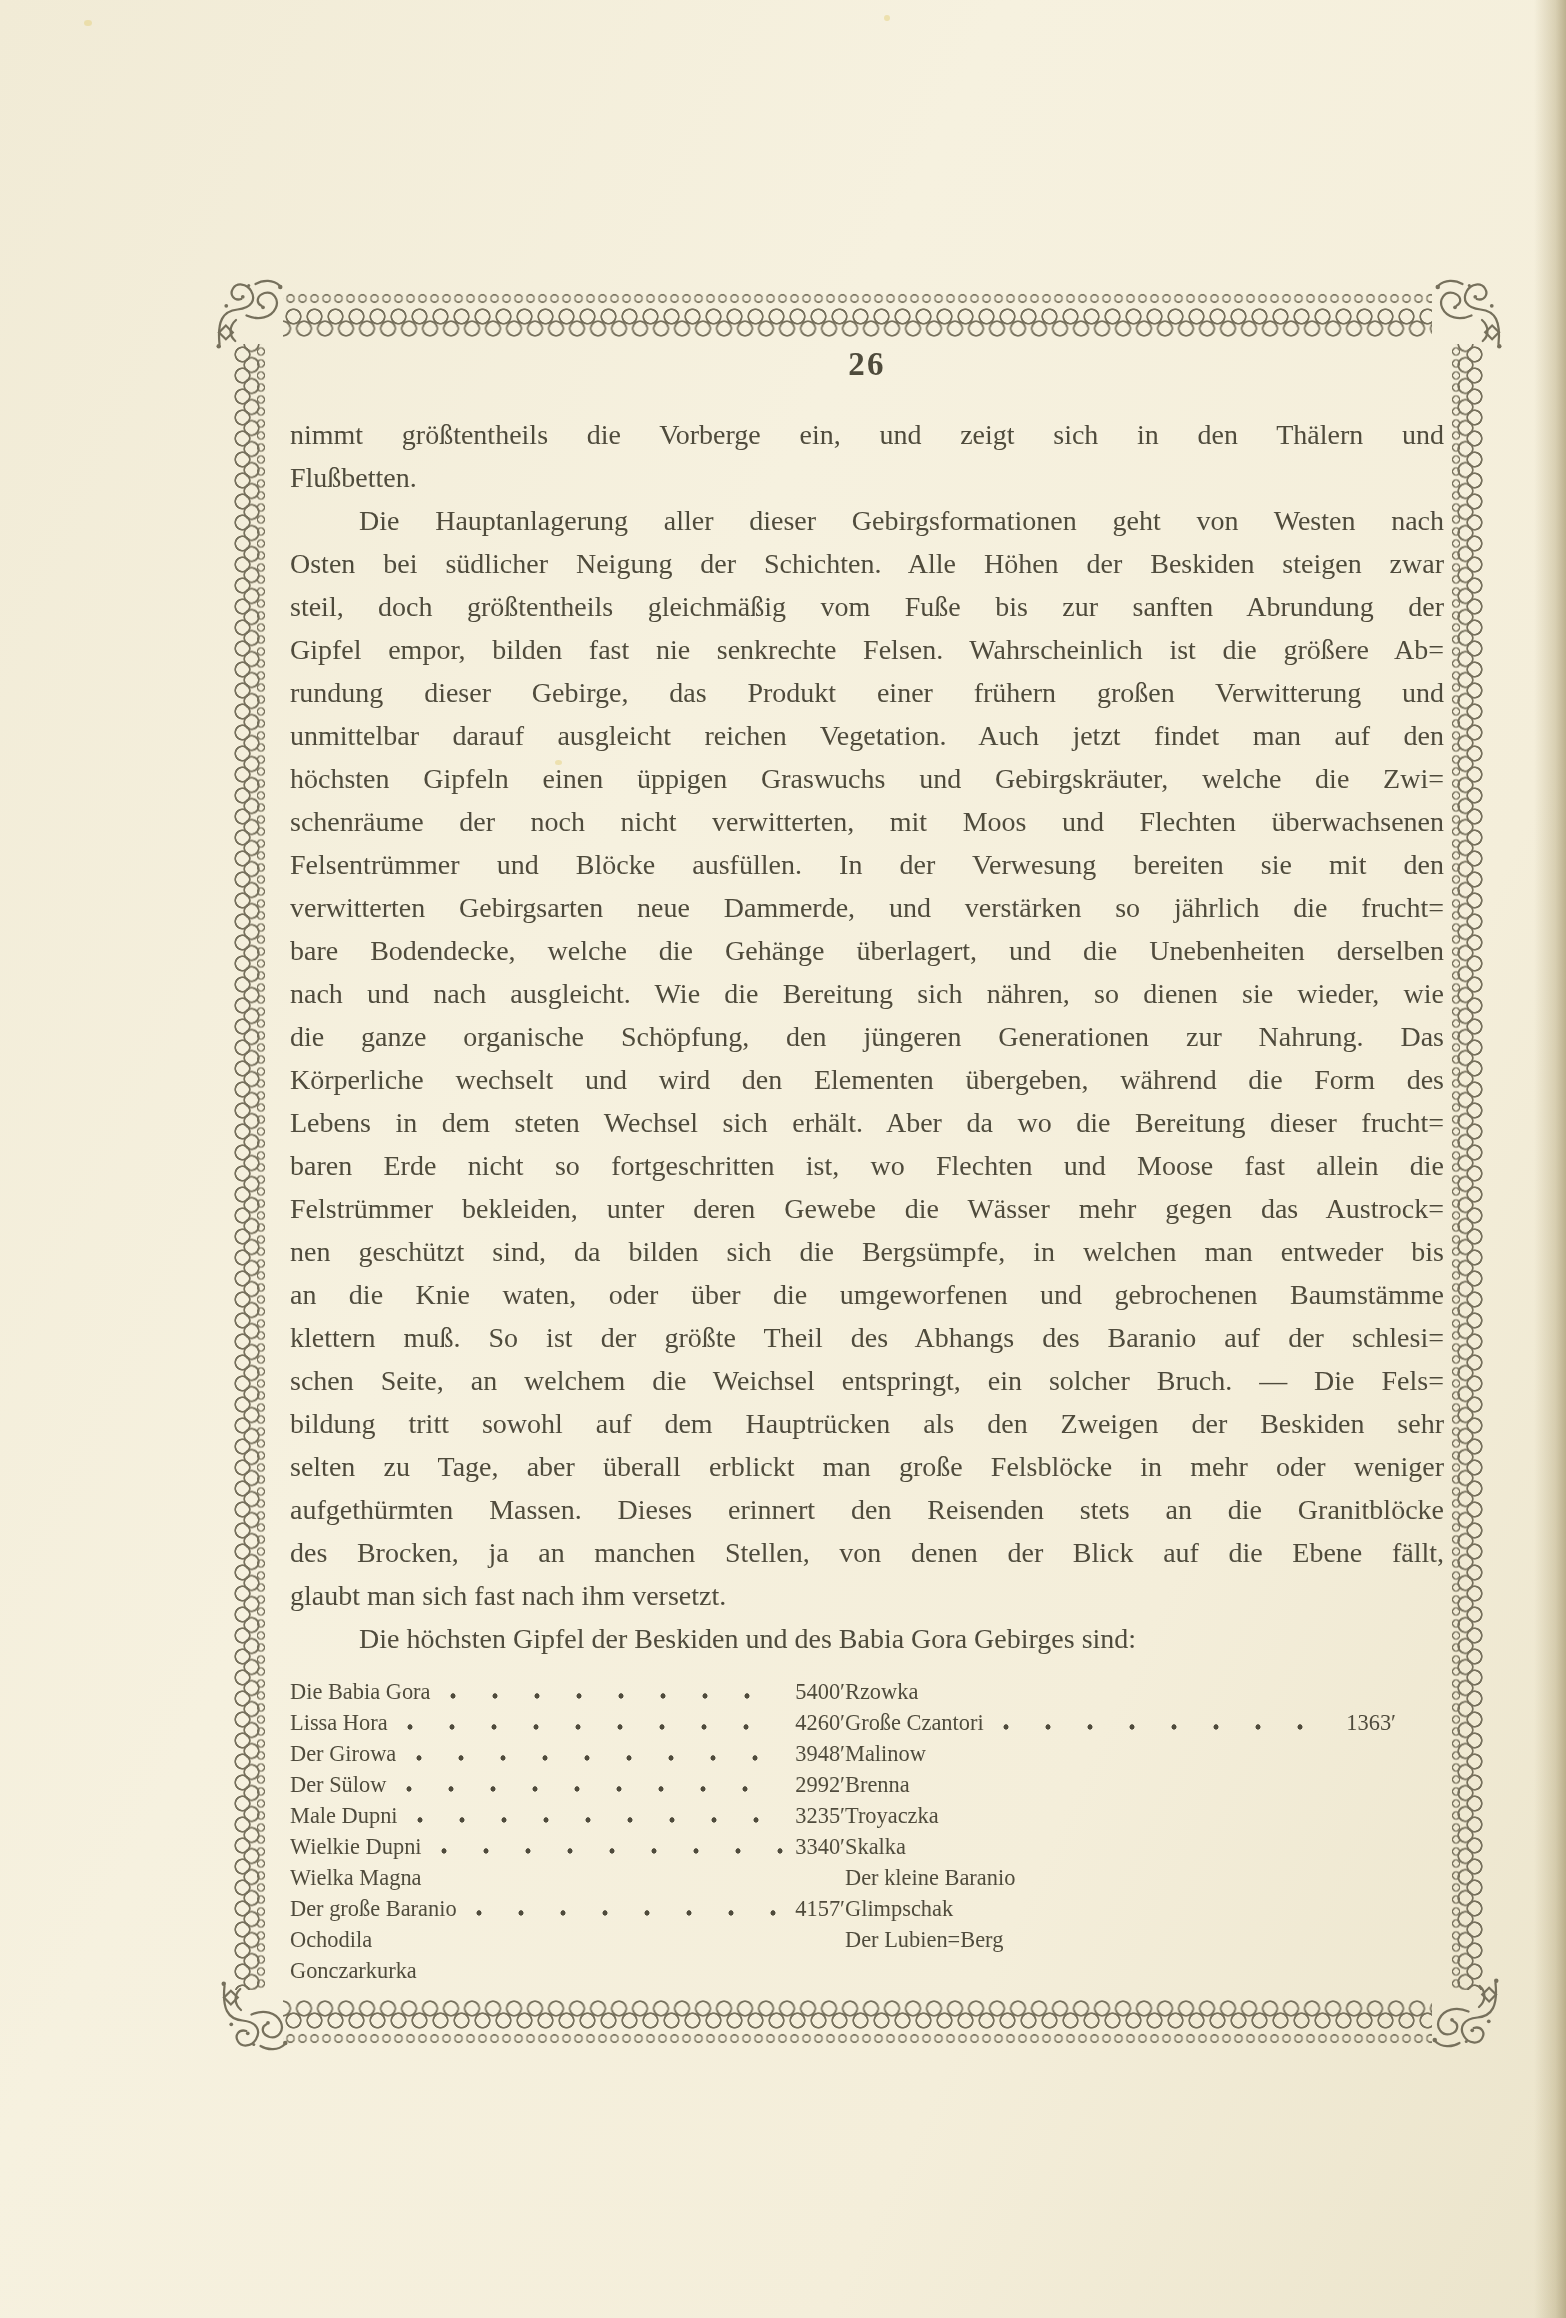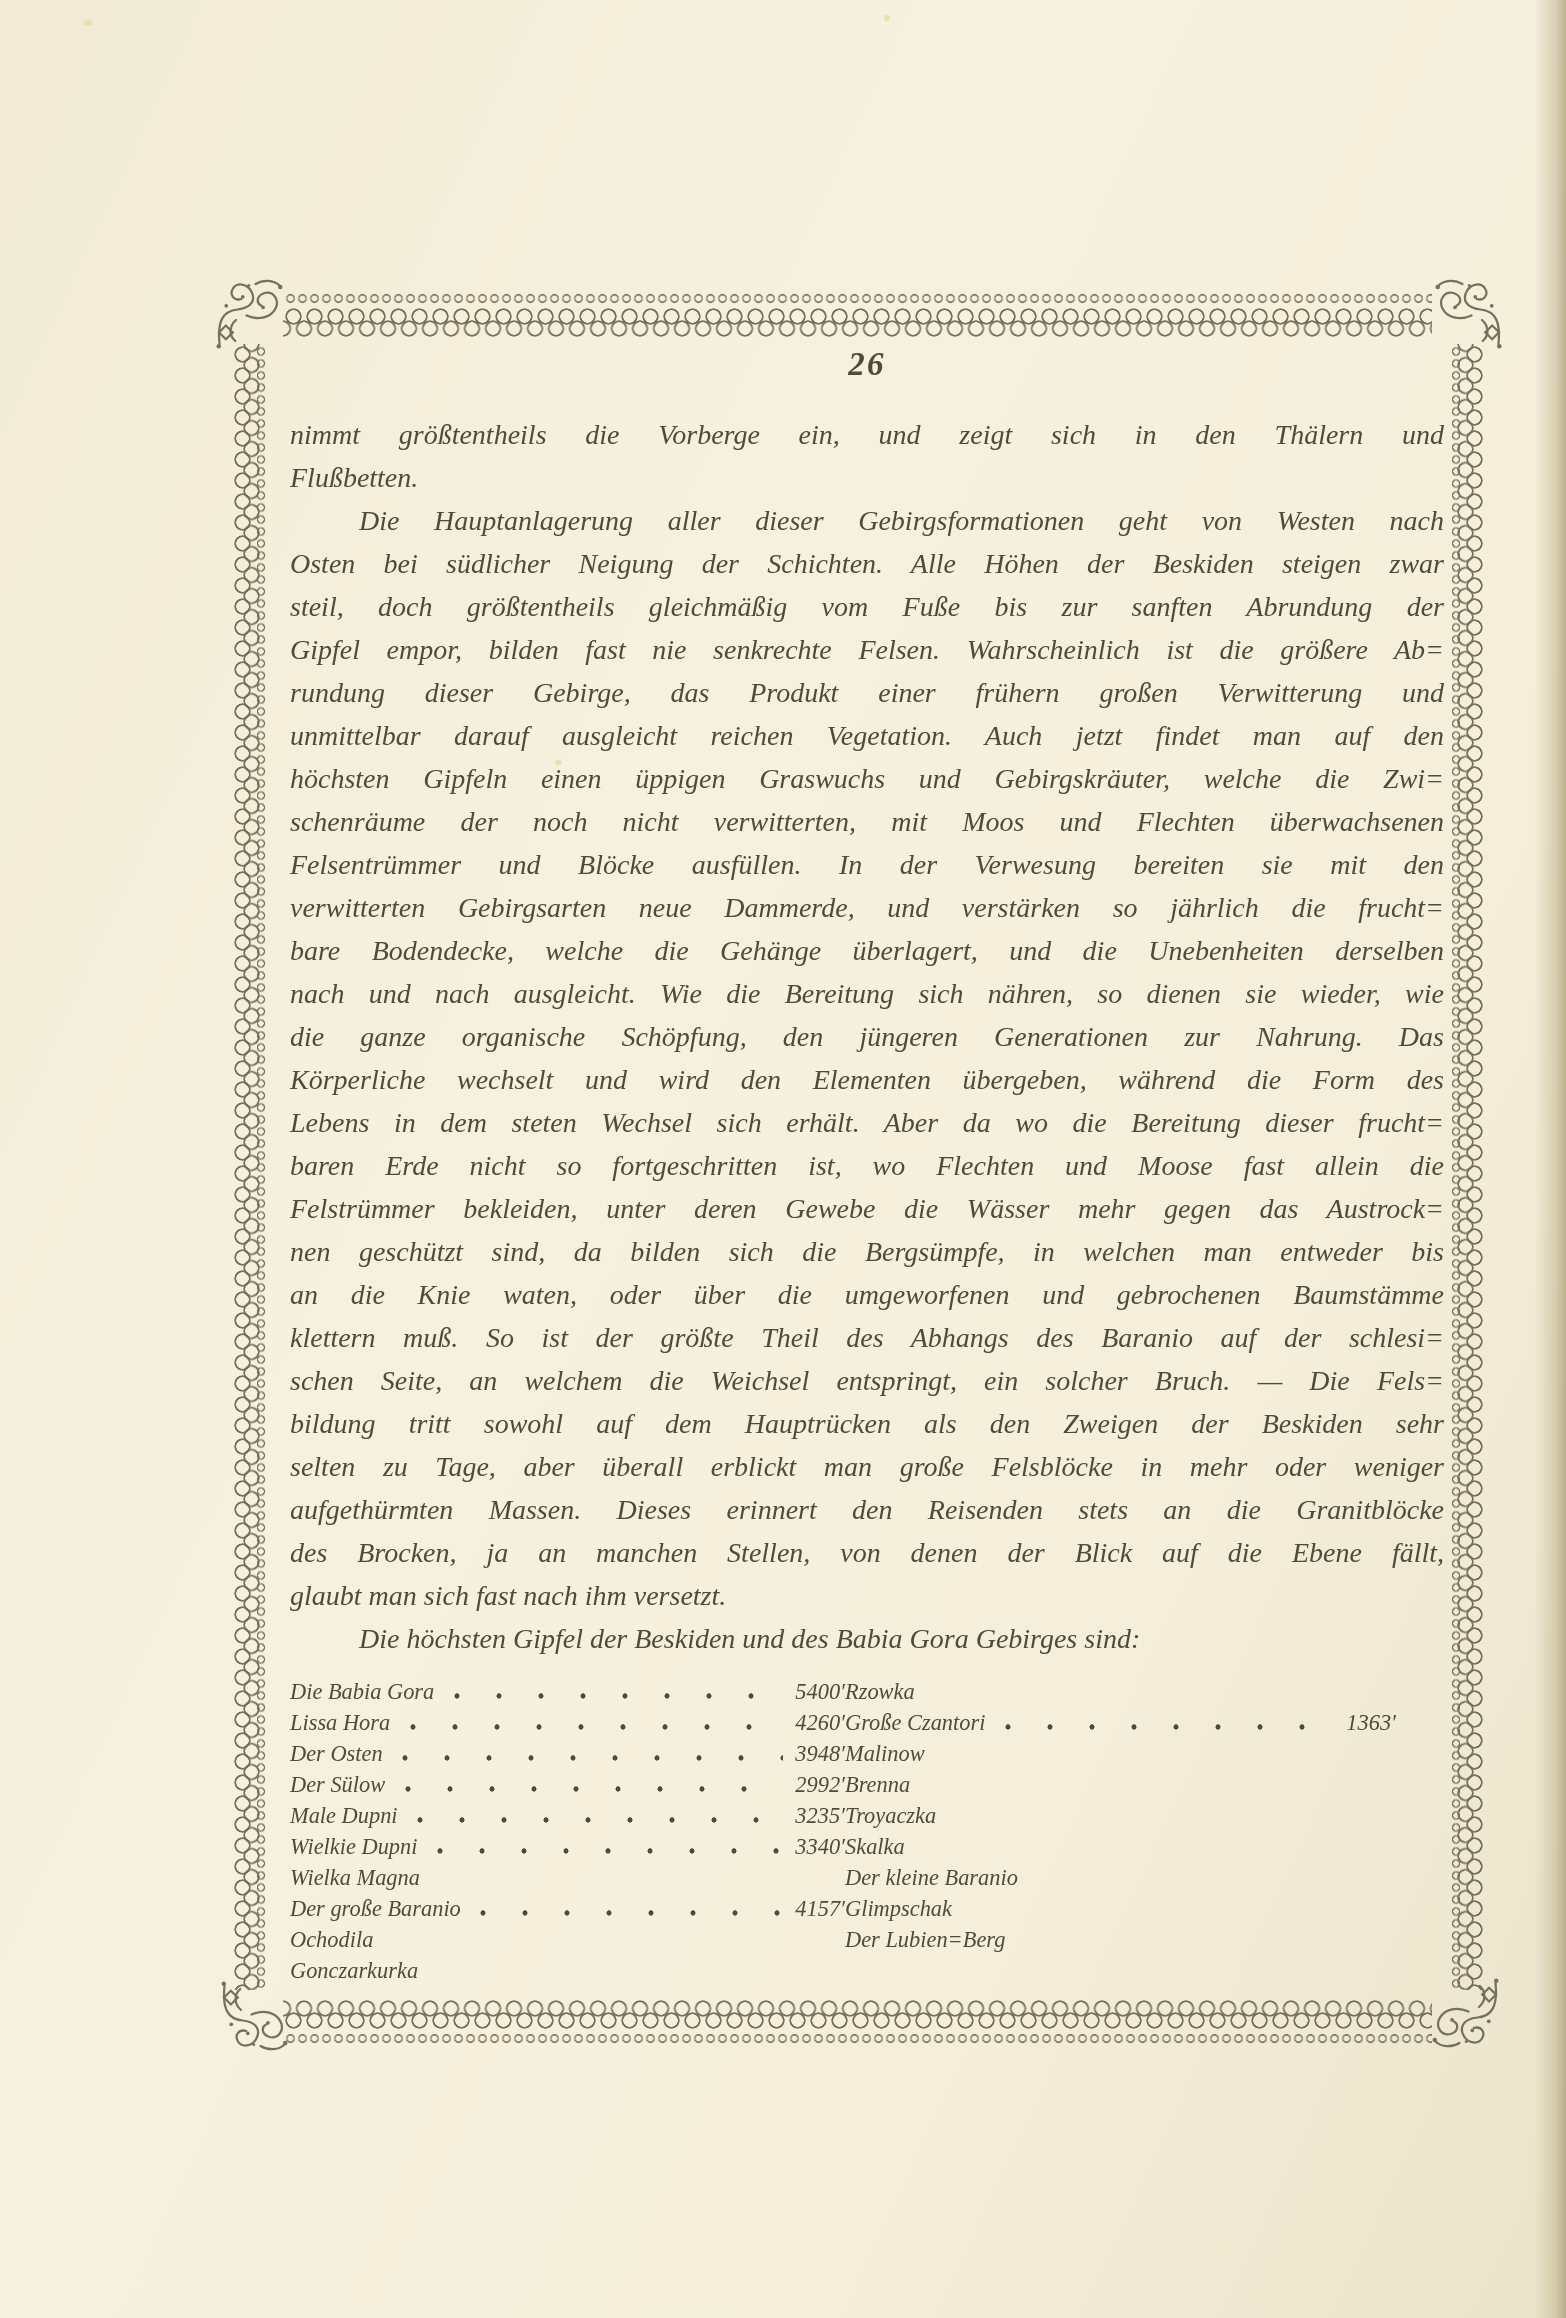--- a/index.html
+++ b/index.html
@@ -5,21 +5,20 @@
   :root{
     --paper:#f4eedb;
     --ink:#4f4b3c;
     --orn:#76705c;
   }
   html,body{margin:0;padding:0;}
   body{background:#efe8d2;font-family:"Liberation Serif","DejaVu Serif",serif;}
   .scan{
     position:relative;width:1567px;height:2319px;overflow:hidden;
     background:linear-gradient(115deg,#f1ebd6 0%,#f6f1df 38%,#f4eeda 72%,#ebe4cb 100%);
-    font-style:italic;
   }
   .page-edge{
     position:absolute;right:0;top:0;width:33px;height:100%;
     background:linear-gradient(to right,rgba(190,178,140,0) 0%,rgba(183,170,130,.45) 65%,rgba(160,146,106,.7) 100%);
   }
   .speck{position:absolute;border-radius:50%;background:#e6d386;opacity:.55;}
 
   
   .bstrip{position:absolute;}
   .b-h{
@@ -209,21 +208,21 @@
           <span class="pname">Die Babia Gora</span>
           <span class="dots"></span>
           <span class="pval">5400′</span>
         </div>
         <div class="prow">
           <span class="pname">Lissa Hora</span>
           <span class="dots"></span>
           <span class="pval">4260′</span>
         </div>
         <div class="prow">
-          <span class="pname">Der Osten</span>
+          <span class="pname">Der Girowa</span>
           <span class="dots"></span>
           <span class="pval">3948′</span>
         </div>
         <div class="prow">
           <span class="pname">Der Sülow</span>
           <span class="dots"></span>
           <span class="pval">2992′</span>
         </div>
         <div class="prow">
           <span class="pname">Male Dupni</span>

